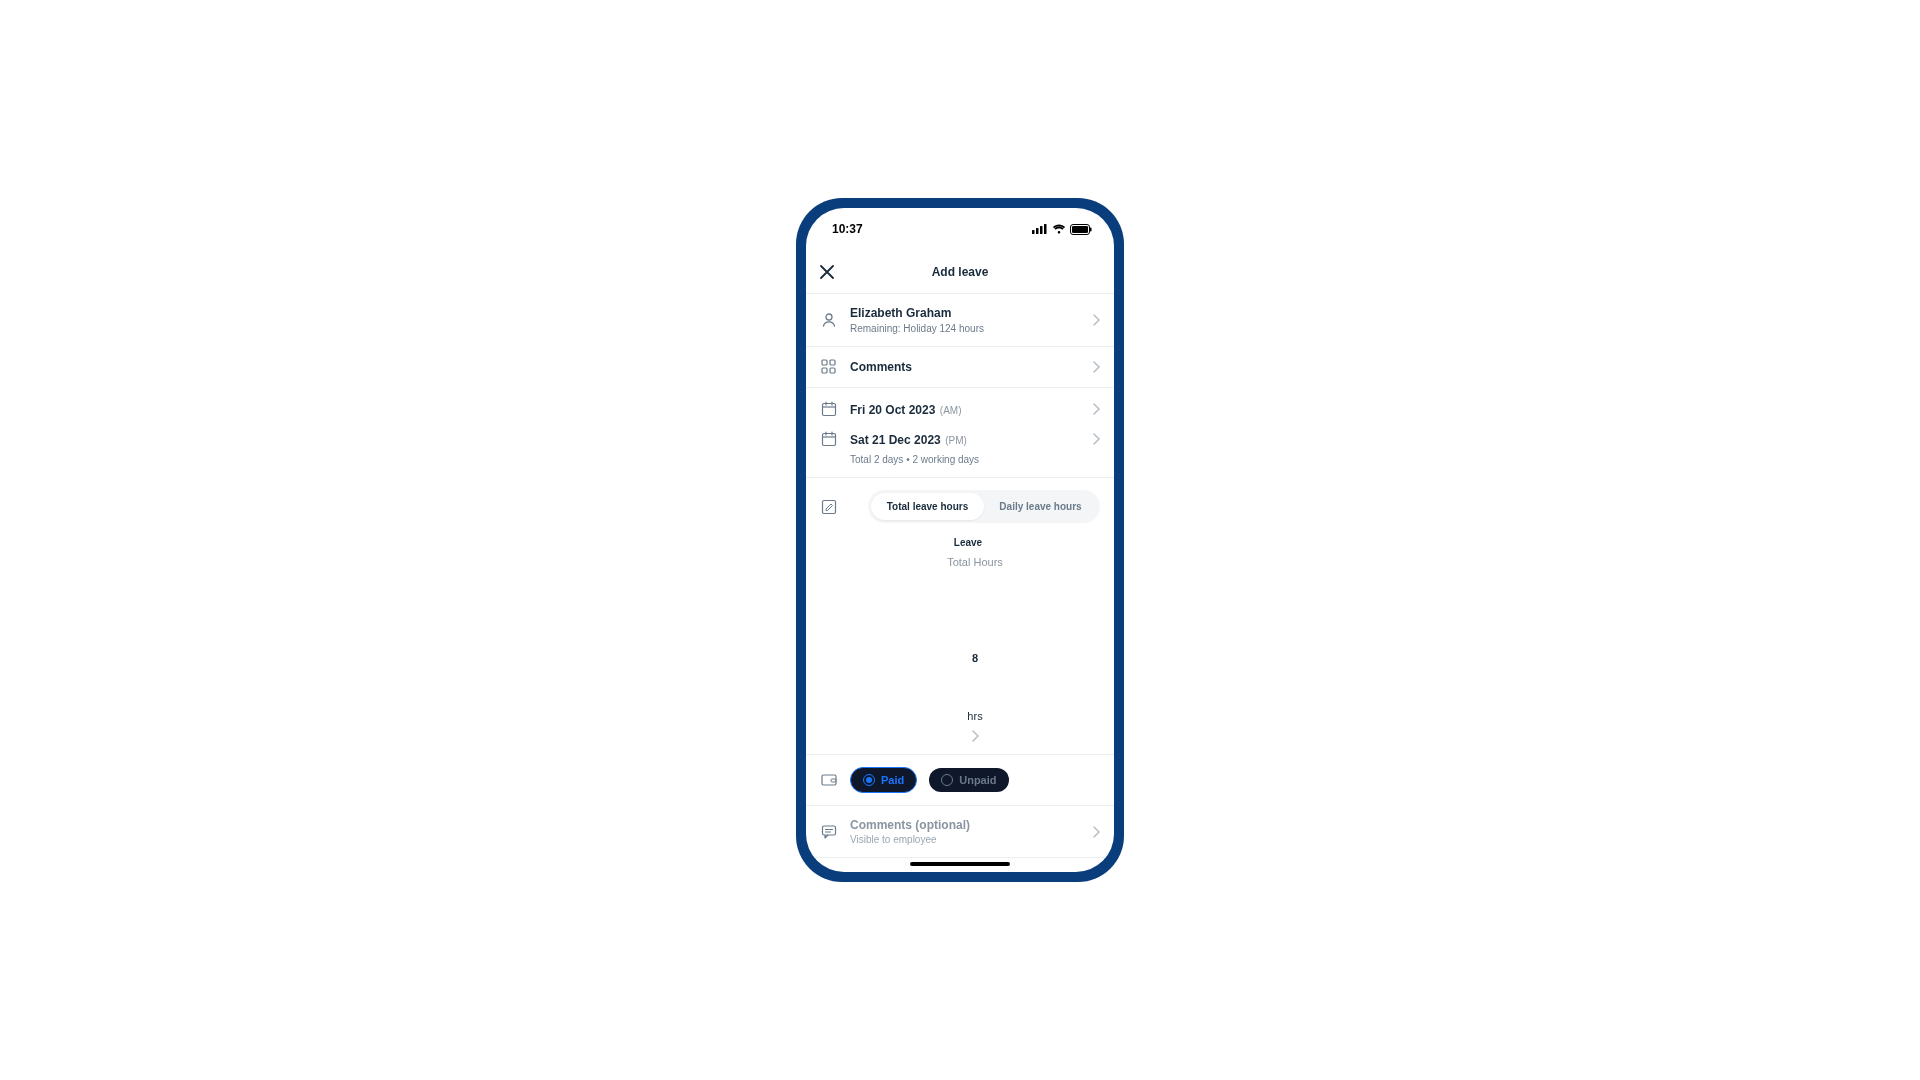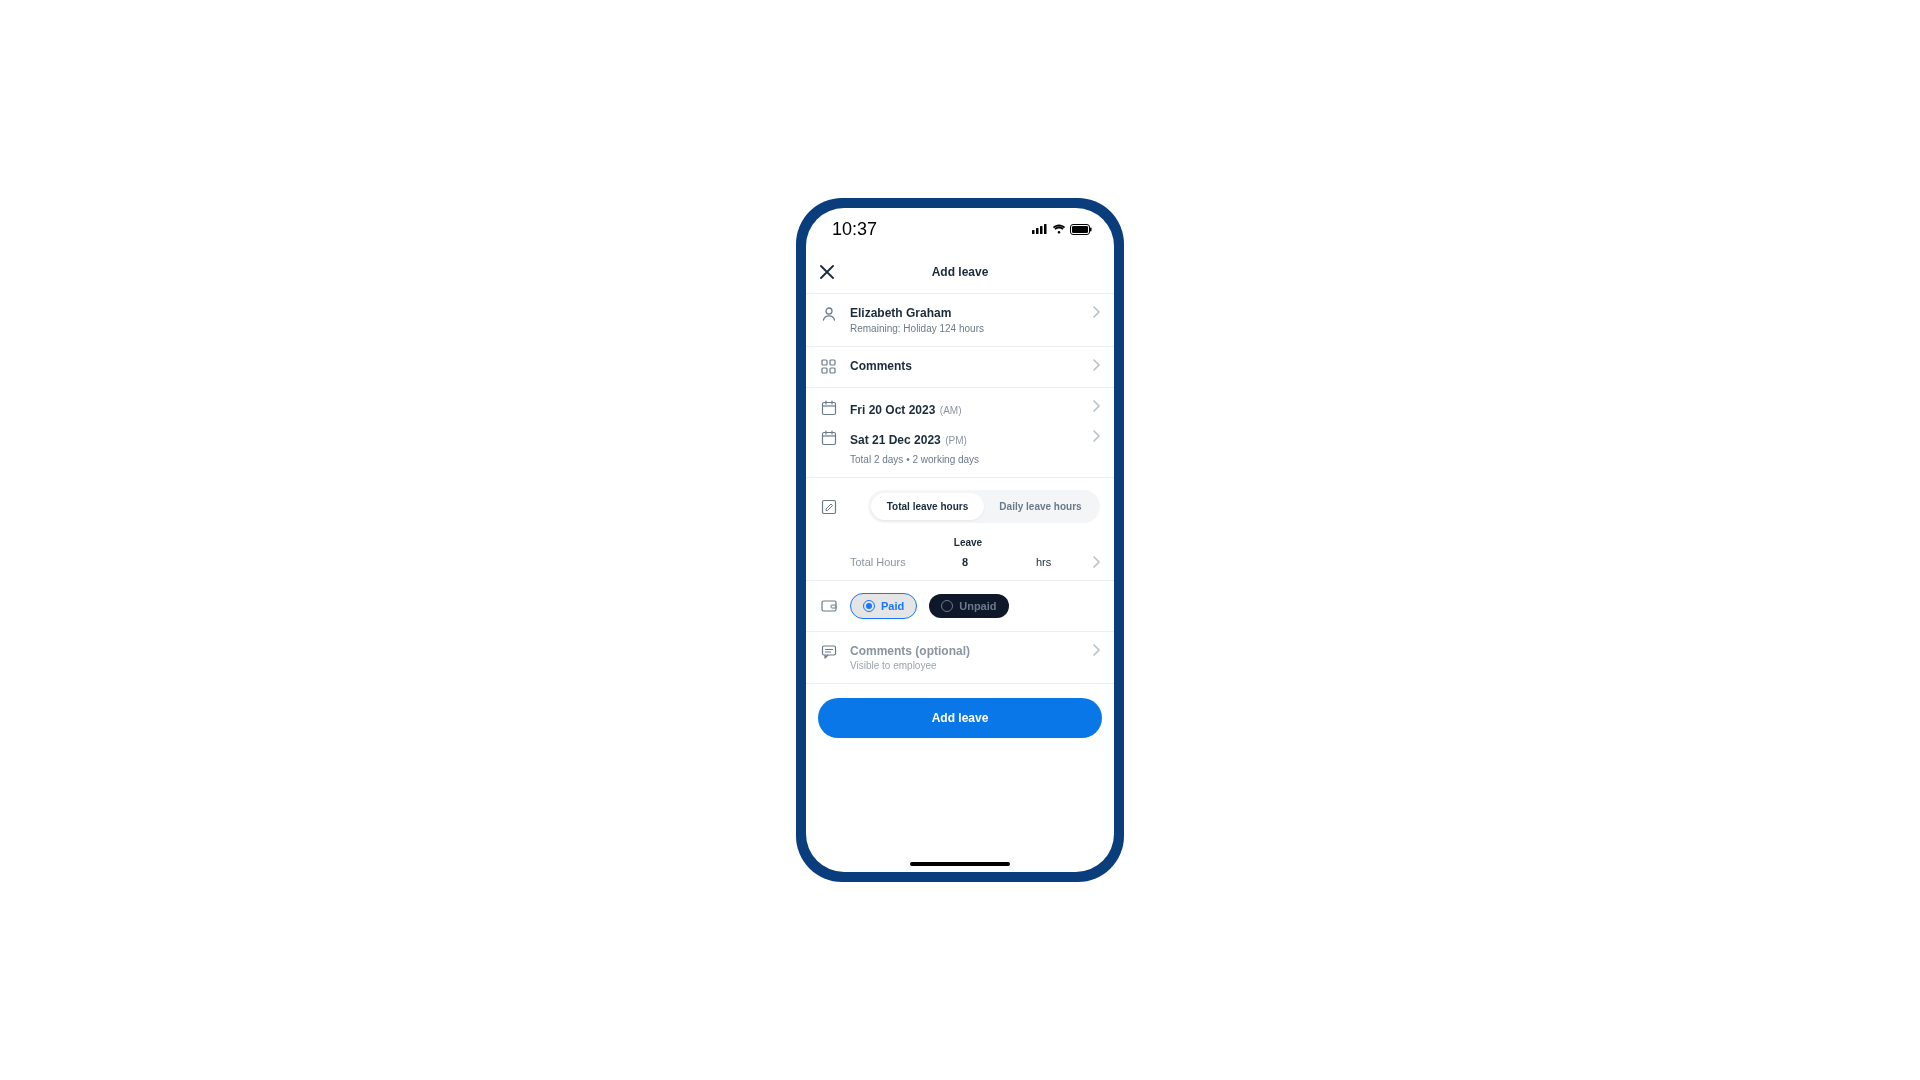--- a/index.html
+++ b/index.html
@@ -29,22 +29,22 @@
   display: flex;
   flex-direction: column;
   position: relative;
 }
 .status-bar {
   height: 42px;
   display: flex;
   align-items: center;
   justify-content: space-between;
   padding: 0 22px 0 26px;
-  font-size: 18px;
-  font-weight: 400;
+  font-size: 12px;
+  font-weight: 700;
   color: #000;
 }
 .status-icons { display: flex; align-items: center; gap: 4px; }
 .nav-bar {
   height: 44px;
   display: flex;
   align-items: center;
   padding: 0 14px;
   position: relative;
   border-bottom: 1px solid #eceef0;
@@ -60,21 +60,21 @@
   left: 0; right: 0;
   text-align: center;
   font-size: 12px;
   font-weight: 600;
   color: #1a2b3c;
   pointer-events: none;
 }
 .content { flex: 1; overflow-y: auto; }
 .row {
   display: flex;
-  align-items: flex-start;
+  align-items: center;
   padding: 12px 14px;
   border-bottom: 1px solid #eceef0;
   gap: 12px;
   cursor: pointer;
 }
 .row.no-bottom { border-bottom: none; }
 .row-icon {
   width: 18px;
   display: flex;
   align-items: flex-start;
@@ -133,21 +133,21 @@
   font-size: 10px;
   font-weight: 600;
   padding: 8px 0;
   border-radius: 15px;
   color: #6b7a8a;
   cursor: pointer;
 }
 .seg-item.active { background: #fff; color: #1a2b3c; box-shadow: 0 1px 2px rgba(0,0,0,0.06); }
 .leave-grid { padding: 8px 0 12px 30px; }
 .leave-heading { font-size: 10px; font-weight: 600; color: #1a2b3c; text-align: center; margin: 6px 0 8px 88px; width: 60px;}
-.leave-row { display: flex; align-items: center; gap: 24px; }
+.leave-row { display: flex; align-items: center; gap: 8px; flex-direction: column; }
 .leave-label { font-size: 11px; color: #8b95a1; flex: 0 0 88px; }
 .leave-val { font-size: 11px; font-weight: 600; color: #1a2b3c; flex: 0 0 50px; }
 .leave-unit { font-size: 11px; color: #1a2b3c; flex: 1; }
 .pay-row {
   display: flex;
   align-items: center;
   padding: 12px 14px;
   border-bottom: 1px solid #eceef0;
   gap: 12px;
 }
@@ -157,21 +157,21 @@
   gap: 6px;
   border-radius: 16px;
   padding: 6px 12px;
   font-size: 11px;
   font-weight: 600;
   cursor: pointer;
 }
 .pill-radio.paid {
   border: 1.5px solid #1976ff;
   color: #1976ff;
-  background: #e5e5e5;
+  background: #0f172a;
 }
 .pill-radio.unpaid {
   background: #0f172a;
   color: #6b7a8a;
 }
 .radio-dot {
   width: 12px; height: 12px;
   border-radius: 50%;
   border: 1.5px solid currentColor;
   display: inline-flex; align-items: center; justify-content: center;

